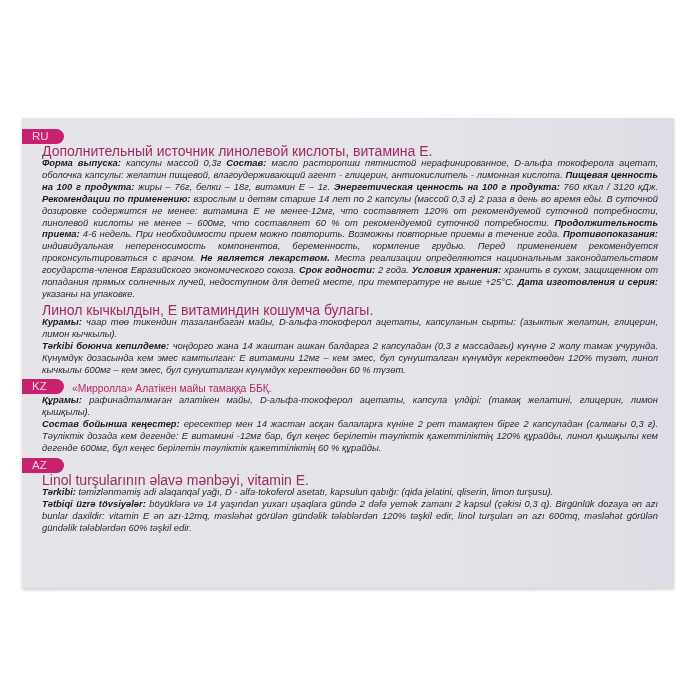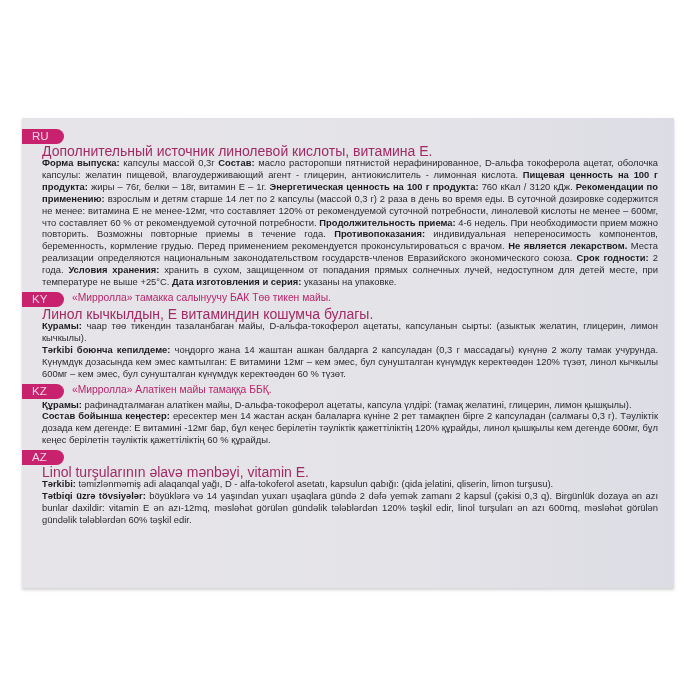--- a/index.html
+++ b/index.html
@@ -9,60 +9,56 @@
     font-family: "Liberation Sans", sans-serif;
   }
   .card {
     position: absolute; left: 22px; top: 118px; width: 652px; height: 470px;
     background: linear-gradient(90deg, #e6e4e8 0%, #e4e3e8 60%, #dcdde4 100%);
     box-shadow: 0 2px 3px rgba(0,0,0,0.18);
     box-sizing: border-box;
     padding: 11px 16px 0 0;
   }
   .section { margin-bottom: 4px; }
-  .head-row { display: flex; align-items: flex-start; height: 15px; }
+  .head-row { display: flex; align-items: flex-end; height: 15px; }
   .badge {
     width: 42px; height: 15px; background: #c8226e; color: #f3d6e4;
     font-size: 11.5px; line-height: 15px; padding-left: 10px; box-sizing: border-box;
     border-radius: 0 8px 8px 0; flex: none;
     font-weight: normal;
   }
   .title {
     color: #b8246c; font-size: 10.3px; margin-left: 8px; white-space: nowrap;
   }
   .sub {
     color: #a12a66; font-size: 14px; margin-left: 20px; margin-top: 1px; line-height: 12px;
   }
   .body {
     margin-left: 20px; color: #2a2a2e; font-size: 9.4px; line-height: 11.9px;
     text-align: justify;
   }
   .body b { color: #1c1c20; }
-  .para { margin: 0; }
+  .para { margin: 0; font-style: italic; }
 </style>
 </head>
 <body>
 
 <div class="card">
 
   <div class="section">
     <div class="head-row">
       <span class="badge">RU</span>
     </div>
     <div class="sub">Дополнительный источник линолевой кислоты, витамина Е.</div>
     <div class="body">
         <p class="para"><b>Форма выпуска: </b><span>капсулы массой 0,3г </span><b>Состав: </b><span>масло расторопши пятнистой нерафинированное, D-альфа токоферола ацетат, оболочка капсулы: желатин пищевой, влагоудерживающий агент - глицерин, антиокислитель - лимонная кислота. </span><b>Пищевая ценность на 100 г продукта: </b><span>жиры – 76г, белки – 18г, витамин Е – 1г. </span><b>Энергетическая ценность на 100 г продукта: </b><span>760 кКал / 3120 кДж. </span><b>Рекомендации по применению: </b><span>взрослым и детям старше 14 лет по 2 капсулы (массой 0,3 г) 2 раза в день во время еды. В суточной дозировке содержится не менее: витамина Е не менее-12мг, что составляет 120% от рекомендуемой суточной потребности, линолевой кислоты не менее – 600мг, что составляет 60 % от рекомендуемой суточной потребности. </span><b>Продолжительность приема: </b><span>4-6 недель. При необходимости прием можно повторить. Возможны повторные приемы в течение года. </span><b>Противопоказания: </b><span>индивидуальная непереносимость компонентов, беременность, кормление грудью. Перед применением рекомендуется проконсультироваться с врачом. </span><b>Не является лекарством. </b><span>Места реализации определяются национальным законодательством государств-членов Евразийского экономического союза. </span><b>Срок годности: </b><span>2 года. </span><b>Условия хранения: </b><span>хранить в сухом, защищенном от попадания прямых солнечных лучей, недоступном для детей месте, при температуре не выше +25°С. </span><b>Дата изготовления и серия: </b><span>указаны на упаковке.</span></p>
       </div>
   </div>
 
   <div class="section">
-    <div class="head-row">
-      <span class="badge">KY</span>
-      <span class="title">«Мирролла» тамакка салынуучу БАК Төө тикен майы.</span>
-    </div>
     <div class="sub">Линол кычкылдын, Е витаминдин кошумча булагы.</div>
     <div class="body">
         <p class="para"><b>Курамы: </b><span>чаар төө тикендин тазаланбаган майы, D-альфа-токоферол ацетаты, капсуланын сырты: (азыктык желатин, глицерин, лимон кычкылы).</span></p>
         <p class="para"><b>Tərkibi боюнча кепилдеме: </b><span>чоңдорго жана 14 жаштан ашкан балдарга 2 капсуладан (0,3 г массадагы) күнүнө 2 жолу тамак учурунда. Күнүмдүк дозасында кем эмес камтылган: Е витамини 12мг – кем эмес, бул сунушталган күнүмдүк керектөөдөн 120% түзөт, линол кычкылы 600мг – кем эмес, бул сунушталган күнүмдүк керектөөдөн 60 % түзөт.</span></p>
       </div>
   </div>
 
   <div class="section">
     <div class="head-row">
       <span class="badge">KZ</span>

